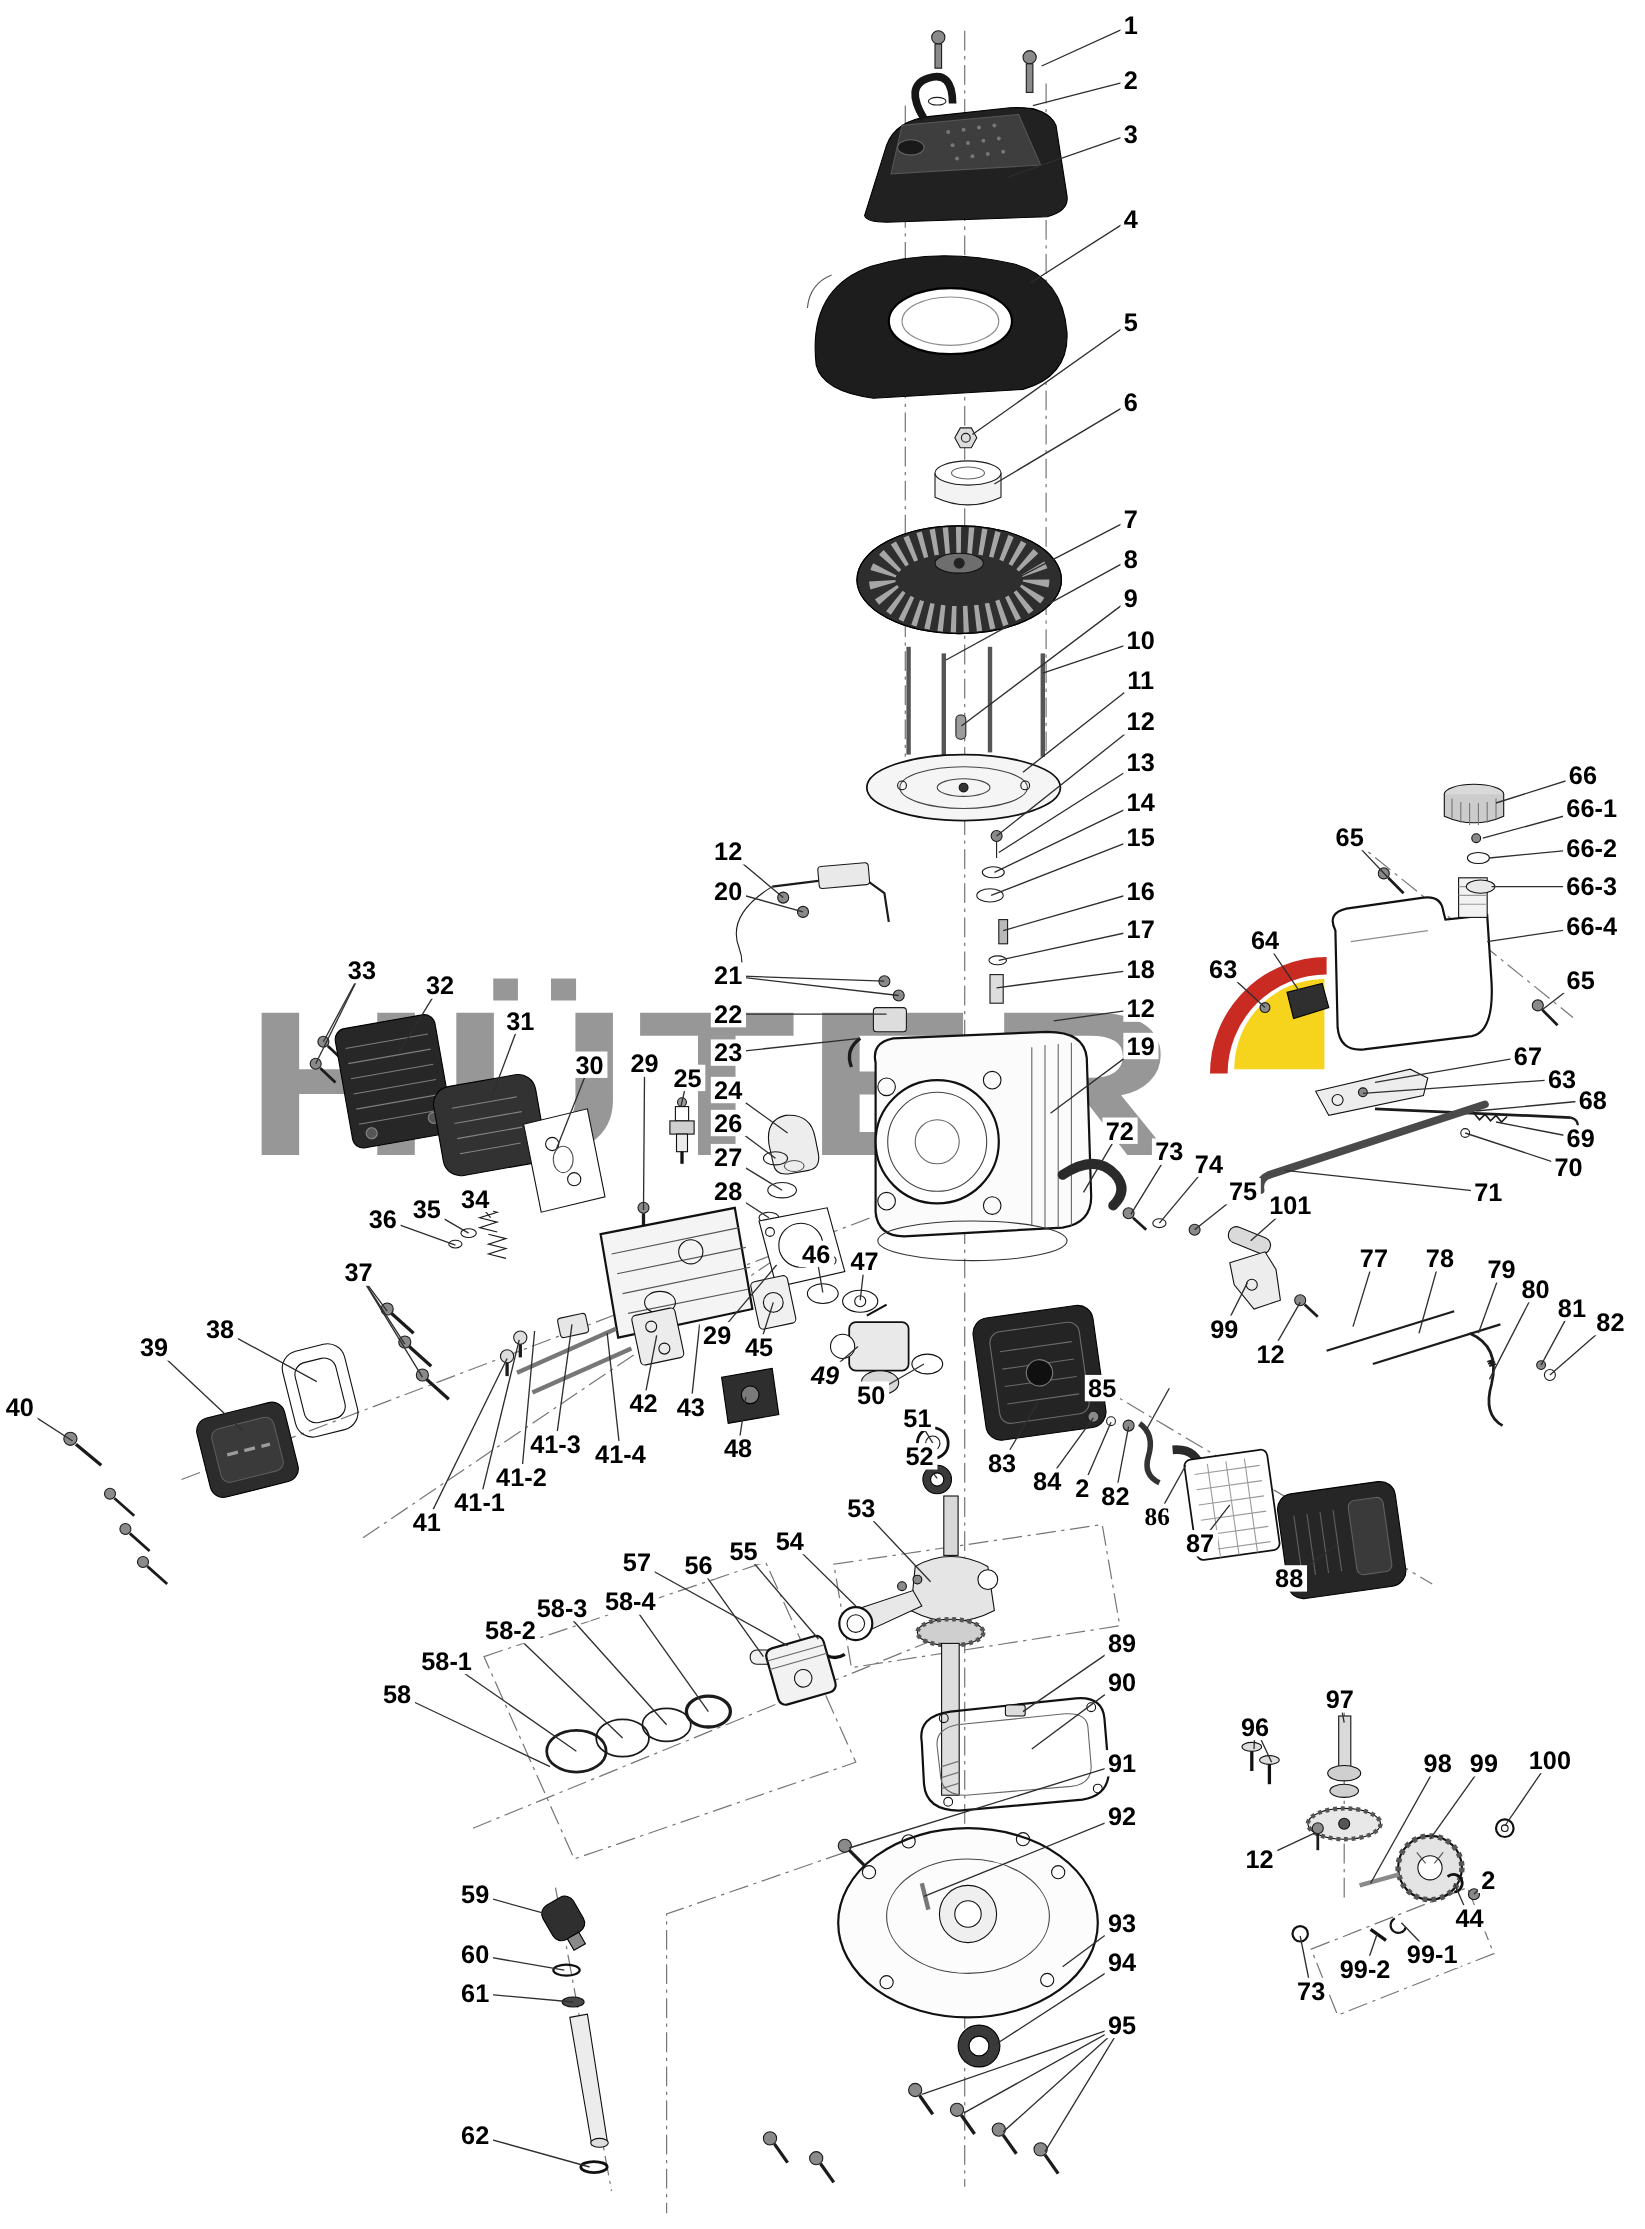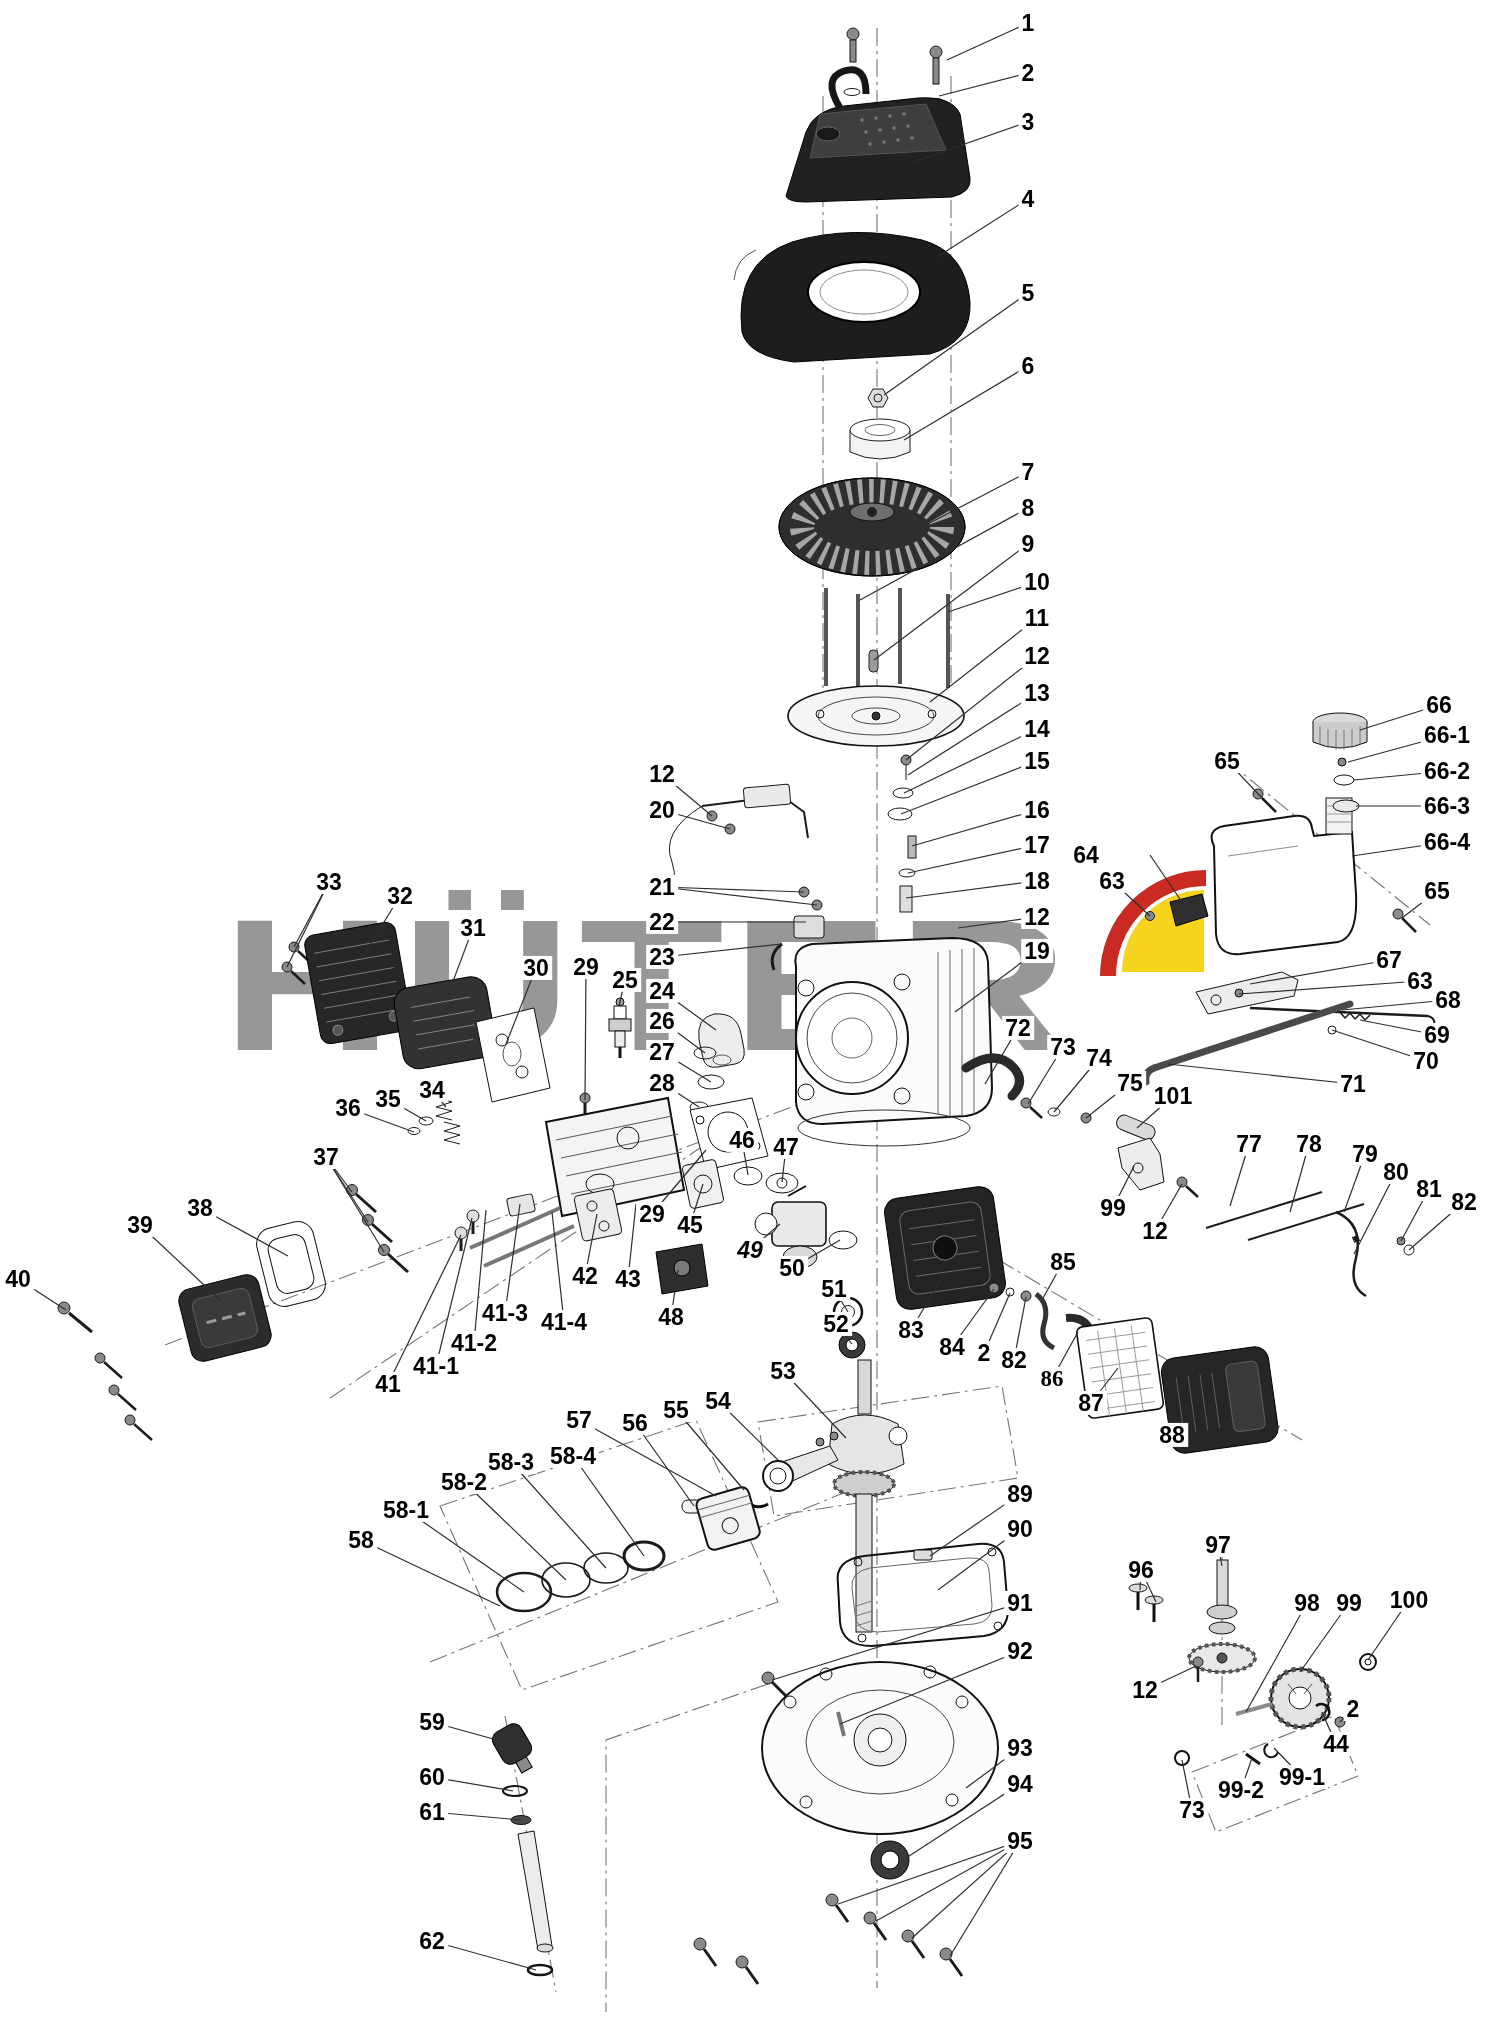--- a/index.html
+++ b/index.html
@@ -690,21 +690,21 @@
       <div class="callout" style="left: 1037px; top: 881px;">18</div>
       <div class="callout" style="left: 1037px; top: 917px;">12</div>
       <div class="callout" style="left: 1037px; top: 951px;">19</div>
       <div class="callout" style="left: 1439px; top: 705px;">66</div>
       <div class="callout" style="left: 1447px; top: 735px;">66-1</div>
       <div class="callout" style="left: 1447px; top: 771px;">66-2</div>
       <div class="callout" style="left: 1447px; top: 806px;">66-3</div>
       <div class="callout" style="left: 1447px; top: 842px;">66-4</div>
       <div class="callout" style="left: 1227px; top: 761px;">65</div>
       <div class="callout" style="left: 1437px; top: 891px;">65</div>
-      <div class="callout" style="left: 1086px; top: 855px;">64</div>
+      <div class="callout" style="left: 1150px; top: 855px;">64</div>
       <div class="callout" style="left: 1112px; top: 881px;">63</div>
       <div class="callout" style="left: 1389px; top: 960px;">67</div>
       <div class="callout" style="left: 1420px; top: 981px;">63</div>
       <div class="callout" style="left: 1448px; top: 1000px;">68</div>
       <div class="callout" style="left: 1437px; top: 1035px;">69</div>
       <div class="callout" style="left: 1426px; top: 1061px;">70</div>
       <div class="callout" style="left: 1353px; top: 1084px;">71</div>
       <div class="callout" style="left: 662px; top: 774px;">12</div>
       <div class="callout" style="left: 662px; top: 810px;">20</div>
       <div class="callout" style="left: 662px; top: 887px;">21</div>
@@ -754,21 +754,21 @@
       <div class="callout" style="left: 671px; top: 1317px;">48</div>
       <div class="callout" style="left: 750px; top: 1250px; font-style: italic;">49</div>
       <div class="callout" style="left: 792px; top: 1268px;">50</div>
       <div class="callout" style="left: 834px; top: 1289px;">51</div>
       <div class="callout" style="left: 836px; top: 1324px;">52</div>
       <div class="callout" style="left: 783px; top: 1371px;">53</div>
       <div class="callout" style="left: 911px; top: 1330px;">83</div>
       <div class="callout" style="left: 952px; top: 1347px;">84</div>
       <div class="callout" style="left: 984px; top: 1353px;">2</div>
       <div class="callout" style="left: 1014px; top: 1360px;">82</div>
-      <div class="callout" style="left: 1063px; top: 1262px;">85</div>
+      <div class="callout" style="left: 1002px; top: 1262px;">85</div>
       <div class="callout" style="left: 1052px; top: 1379px; font-family: Liberation Serif, serif;">86</div>
       <div class="callout" style="left: 1091px; top: 1403px;">87</div>
       <div class="callout" style="left: 1172px; top: 1435px;">88</div>
       <div class="callout" style="left: 718px; top: 1401px;">54</div>
       <div class="callout" style="left: 676px; top: 1410px;">55</div>
       <div class="callout" style="left: 635px; top: 1423px;">56</div>
       <div class="callout" style="left: 579px; top: 1420px;">57</div>
       <div class="callout" style="left: 573px; top: 1456px;">58-4</div>
       <div class="callout" style="left: 511px; top: 1462px;">58-3</div>
       <div class="callout" style="left: 464px; top: 1482px;">58-2</div>

